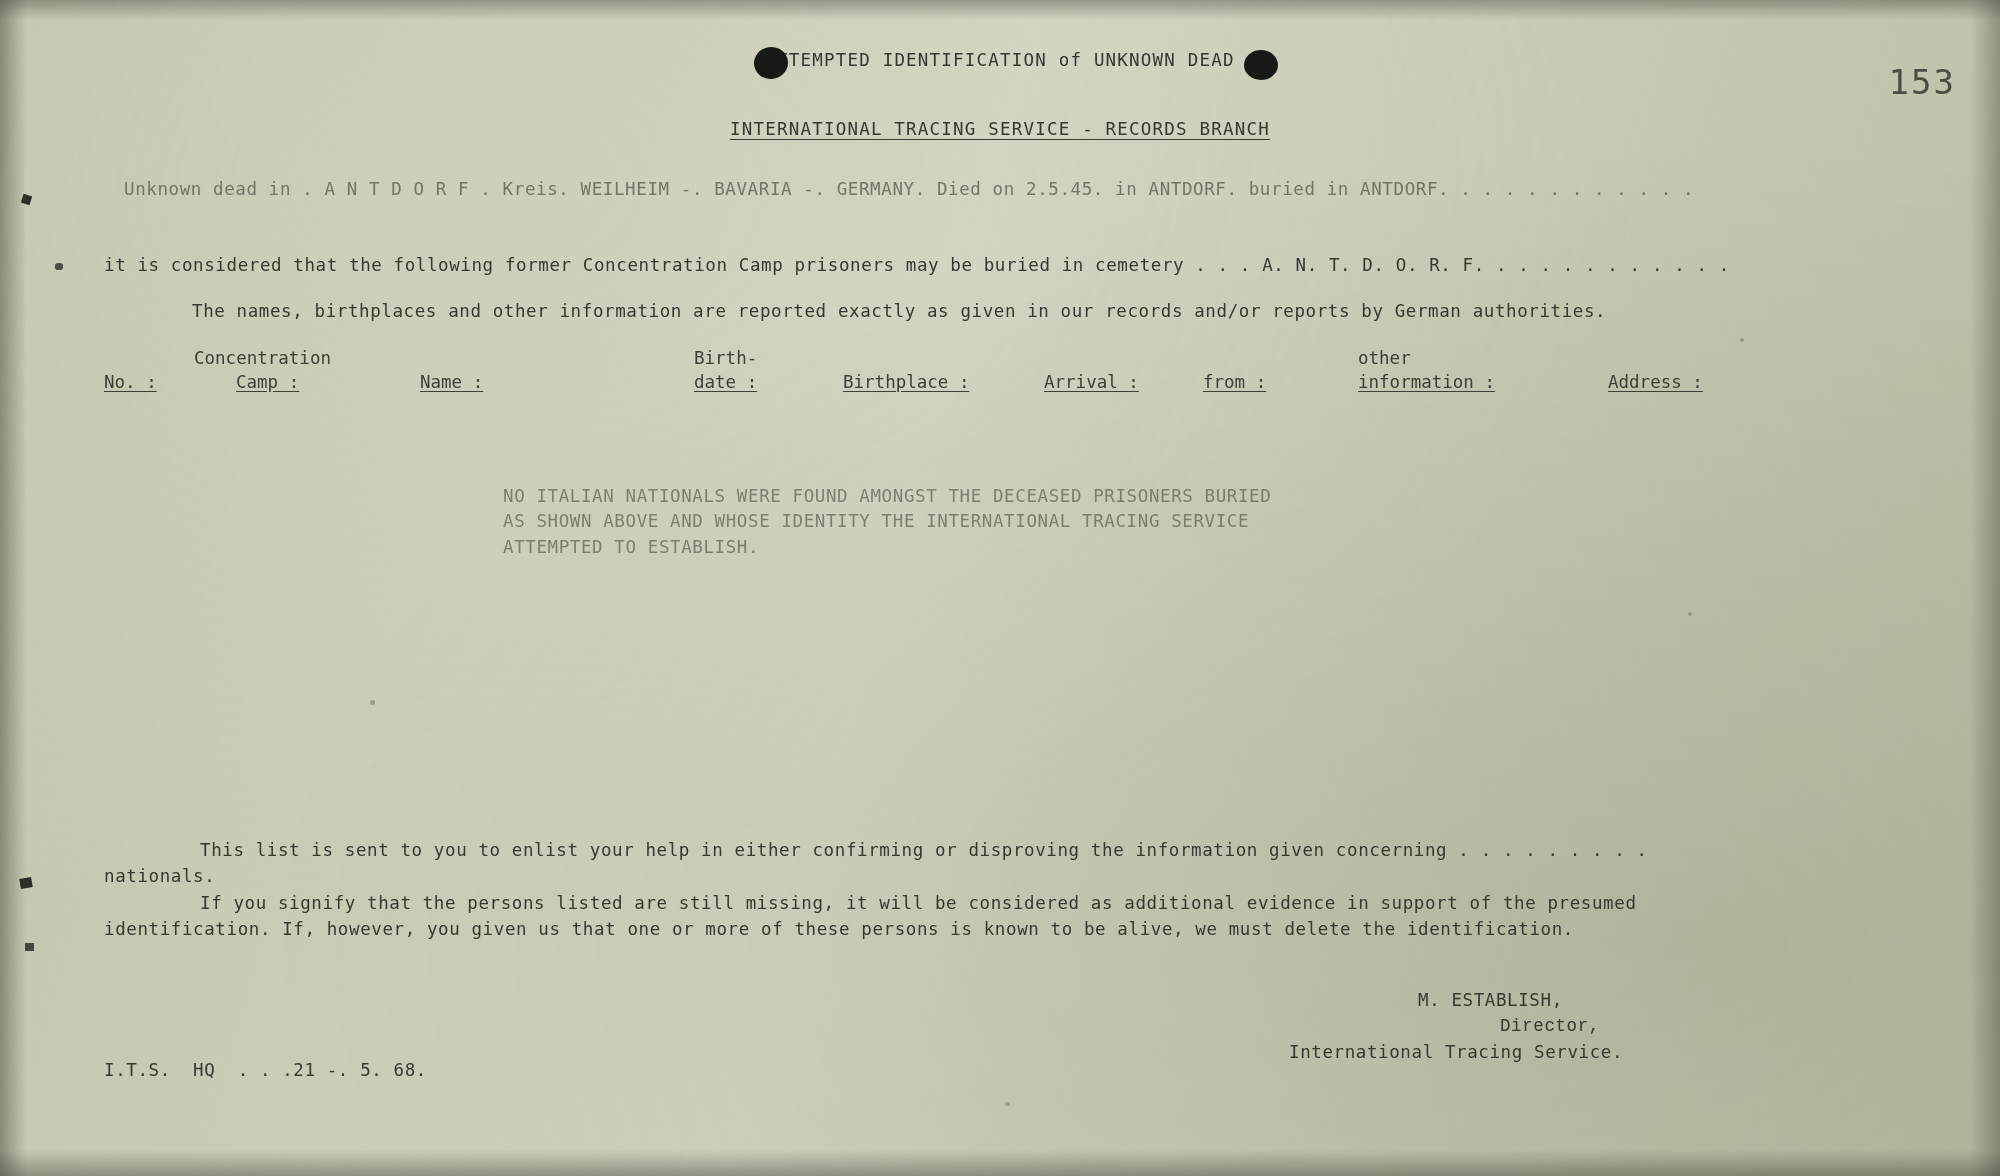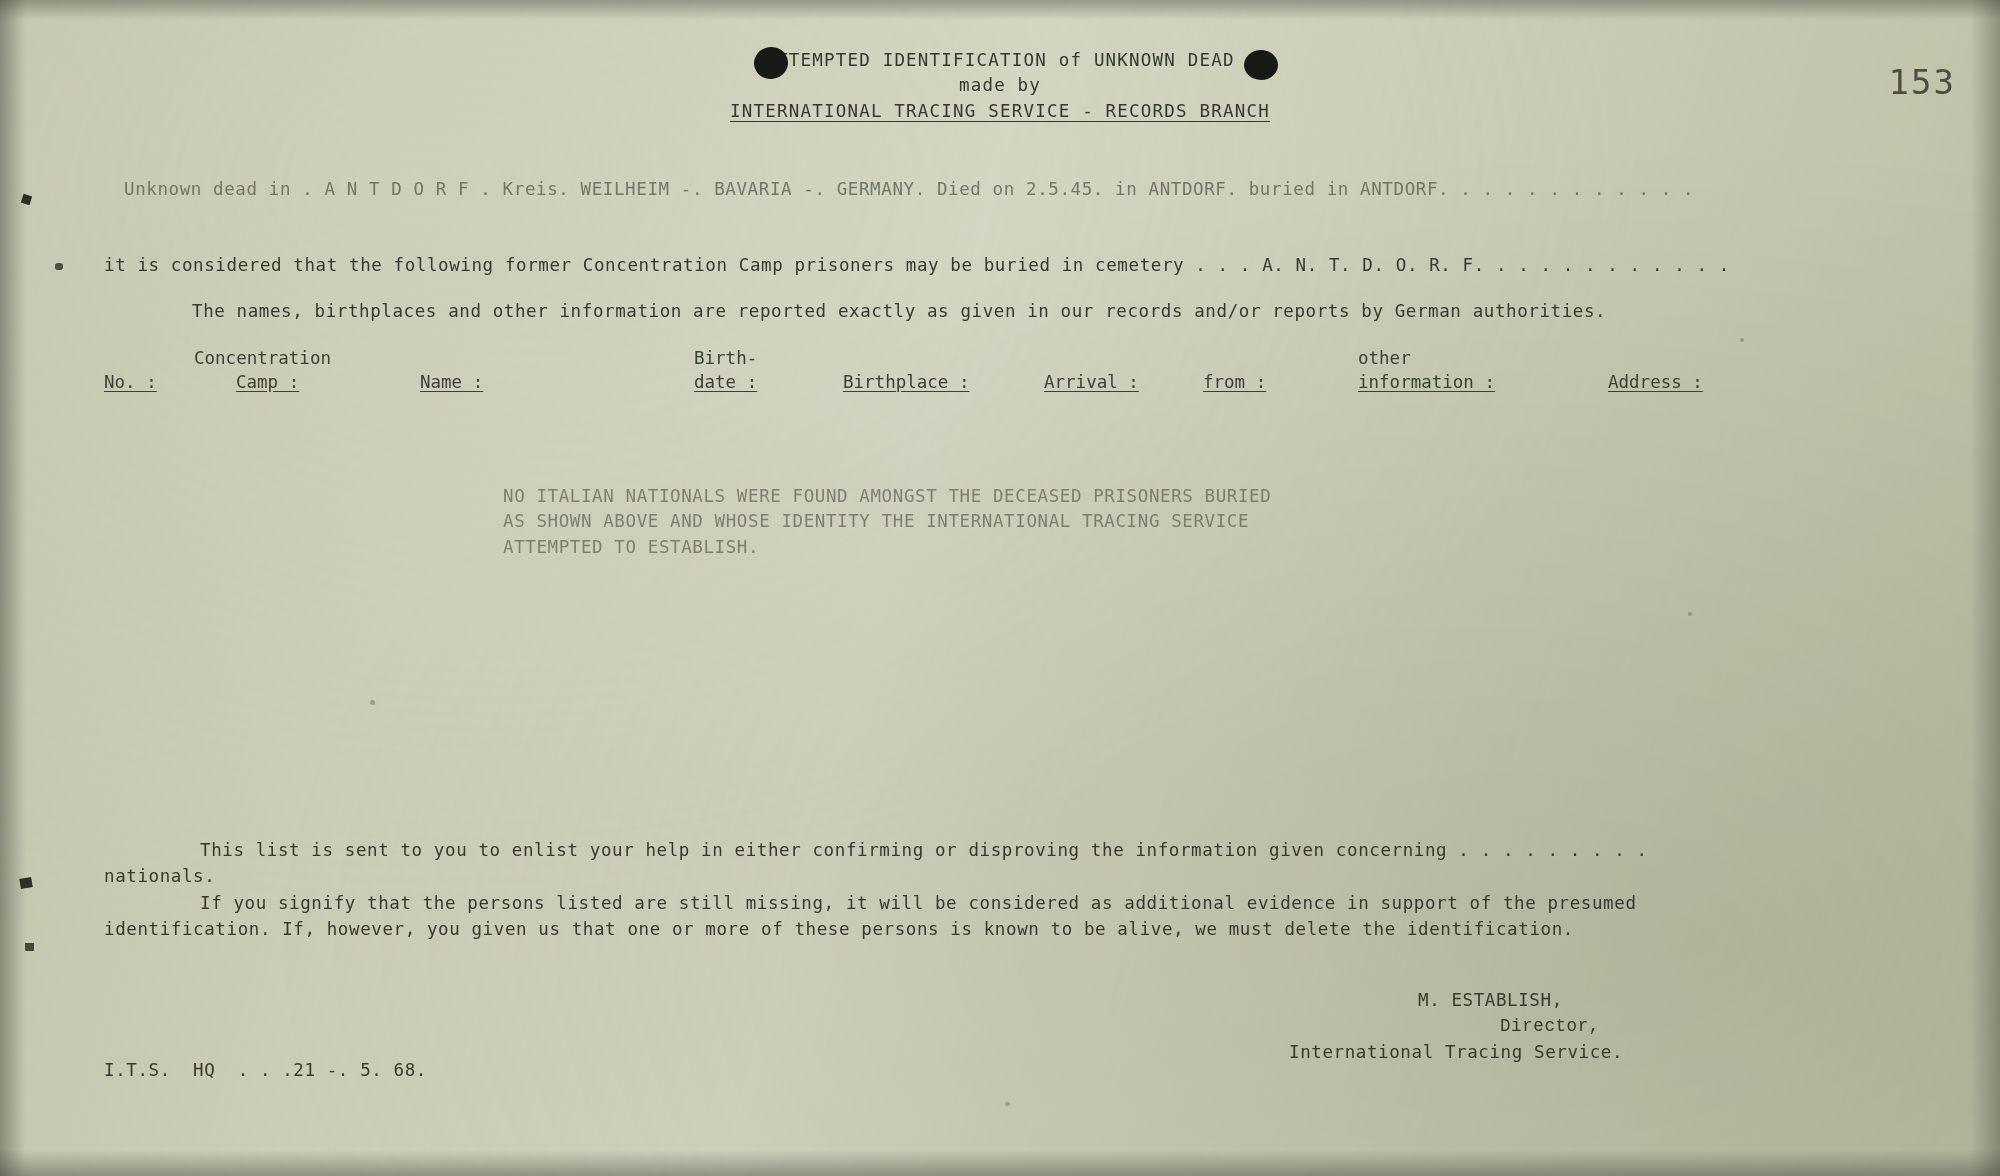--- a/index.html
+++ b/index.html
@@ -49,21 +49,21 @@
   .u { text-decoration: underline; text-underline-offset: 3px; }
 
   .title-block { position: absolute; left: 0; top: 48px; width: 2000px; text-align: center; }
   .title-line {
     font-size: 17.5px;
     letter-spacing: 1.2px;
     color: #343930;
     white-space: pre;
     line-height: 1.45;
   }
-  .title-line.u { text-decoration: underline; text-underline-offset: 4px; }
+  .title-line.u { text-decoration: underline; text-underline-offset: 4px; margin-top: 44px; }
 
   .blob {
     position: absolute;
     background: #171a14;
     border-radius: 50%;
   }
   .blob1 { left: 754px; top: 47px; width: 34px; height: 32px; transform: rotate(-8deg); }
   .blob2 { left: 1244px; top: 50px; width: 34px; height: 30px; }
 
   .pagenum {
@@ -99,21 +99,20 @@
 
   <div class="edge-dark edge-left"></div>
   <div class="edge-dark edge-top"></div>
   <div class="edge-dark edge-right"></div>
   <div class="edge-dark edge-bot"></div>
 
   <div class="pagenum">153</div>
 
   <div class="title-block">
     <div class="title-line">ATTEMPTED IDENTIFICATION of UNKNOWN DEAD</div>
-    <div class="title-line">made by</div>
     <div class="title-line u">INTERNATIONAL TRACING SERVICE - RECORDS BRANCH</div>
   </div>
   <div class="blob blob1"></div>
   <div class="blob blob2"></div>
 
   <div class="txt faint" style="left:104px; top:179px;">Unknown dead in . A N T D O R F . Kreis. WEILHEIM -. BAVARIA -. GERMANY. Died on 2.5.45. in ANTDORF. buried in ANTDORF. . . . . . . . . . . .</div>
 
   <div class="txt" style="left:104px; top:255px;">it is considered that the following former Concentration Camp prisoners may be buried in cemetery . . . A. N. T. D. O. R. F. . . . . . . . . . . .</div>
 
   <div class="txt" style="left:192px; top:301px;">The names, birthplaces and other information are reported exactly as given in our records and/or reports by German authorities.</div>

